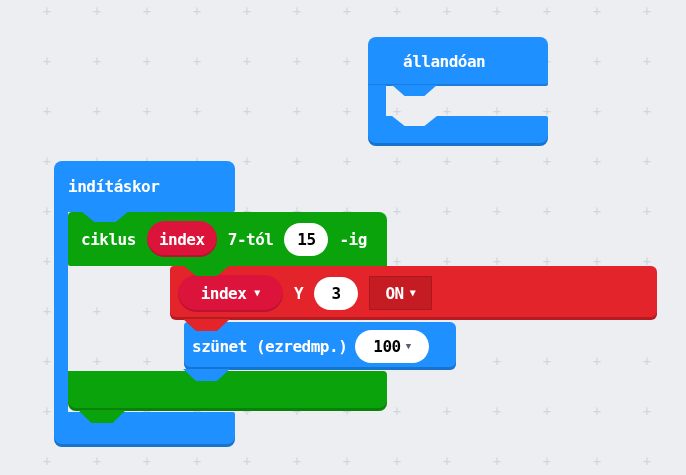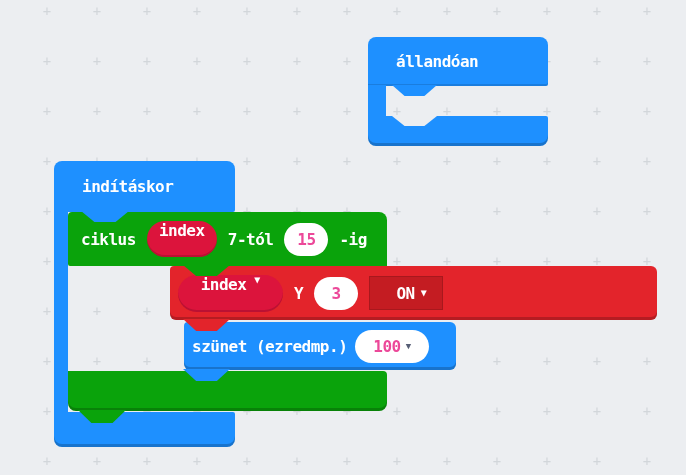--- a/index.html
+++ b/index.html
@@ -23,56 +23,56 @@
   .z1{z-index:1}.z2{z-index:2}.z3{z-index:3}.z4{z-index:4}
   .shadow-b{box-shadow:inset 0 -3px 0 rgba(0,0,0,.20);}
   .shadow-b2{box-shadow:inset 0 -2px 0 rgba(0,0,0,.13);}
   .tab{clip-path:polygon(0 0,100% 0,72% 100%,28% 100%);}
   .row{display:flex;align-items:center;height:100%;}
   .btxt{
     color:#fff;font-weight:bold;font-size:16px;white-space:pre;
     letter-spacing:-0.5px;
   }
   .pill{
-    border-radius:999px;display:flex;justify-content:center;
+    border-radius:999px;display:flex;align-items:center;justify-content:center;
     gap:8px;box-sizing:border-box;
   }
   .crimson{background:#dc143c;box-shadow:inset 0 -2px 0 rgba(0,0,0,.15);}
   .whitefield{
     background:#ffffff;color:#575e75;font-weight:bold;font-size:16px;
     border-radius:999px;display:flex;align-items:center;justify-content:center;gap:5px;
   }
   .dd-dark{
     background:#c41c22;border-radius:0;display:flex;align-items:center;
-    justify-content:center;gap:6px;box-shadow:inset 0 0 0 1px rgba(0,0,0,.14);padding-left:11px;
+    justify-content:center;gap:6px;box-shadow:inset 0 0 0 1px rgba(0,0,0,.14);
   }
   .arrow{font-size:10px;line-height:1;color:#fff;}
   .arrow-dark{font-size:9px;line-height:1;color:#575e75;}
-  .fieldtxt{color:#ec4899;font-weight:bold;font-size:16px;letter-spacing:-0.5px;}
+  .fieldtxt{color:#000000;font-weight:bold;font-size:16px;letter-spacing:-0.5px;}
 </style>
 </head>
 <body>
 
 <div id="workspace" style="background: rgb(236, 238, 241);">
 
   <div class="block-wrap" style="left:368px;top:37px;width:180px;height:109px;">
     <div class="part blue z1 shadow-b2" style="left:0;top:0;width:180px;height:49px;border-radius:8px 8px 2px 0;">
-      <div class="row" style="padding-left:28px;">
+      <div class="row" style="padding-left:35px;">
         <span class="btxt">állandóan</span>
       </div>
     </div>
     <div class="part blue z1" style="left:0;top:48px;width:18px;height:33px;"></div>
     <div class="part blue z2 tab" style="left:24px;top:48px;width:45px;height:11px;"></div>
     <div class="part blue z1 shadow-b" style="left:0;top:79px;width:180px;height:30px;border-radius:0 2px 8px 8px;"></div>
     <div class="part z2 tab" style="left:24px;top:79px;width:45px;height:10px;background:#eceef1;"></div>
   </div>
 
   <div class="block-wrap" style="left:54px;top:161px;width:181px;height:286px;">
     <div class="part blue z1" style="left:0;top:0;width:181px;height:51px;border-radius:8px 8px 2px 0;">
-      <div class="row" style="padding-left:28px;">
+      <div class="row" style="padding-left:14px;">
         <span class="btxt">indításkor</span>
       </div>
     </div>
     <div class="part blue z1" style="left:0;top:50px;width:14px;height:202px;"></div>
     <div class="part blue z3 tab" style="left:27px;top:50px;width:48px;height:11px;"></div>
     <div class="part blue z1 shadow-b" style="left:0;top:251px;width:181px;height:35px;border-radius:0 2px 8px 8px;"></div>
   </div>
 
   <div class="block-wrap" style="left:68px;top:212px;width:319px;height:199px;">
     <div class="part green z2" style="left:0;top:0;width:319px;height:54px;border-radius:4px 8px 0 2px;">

